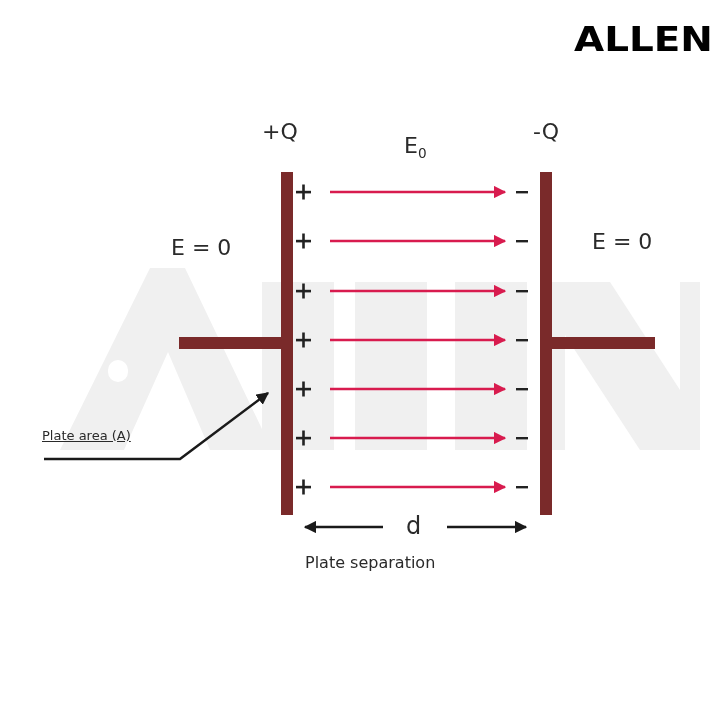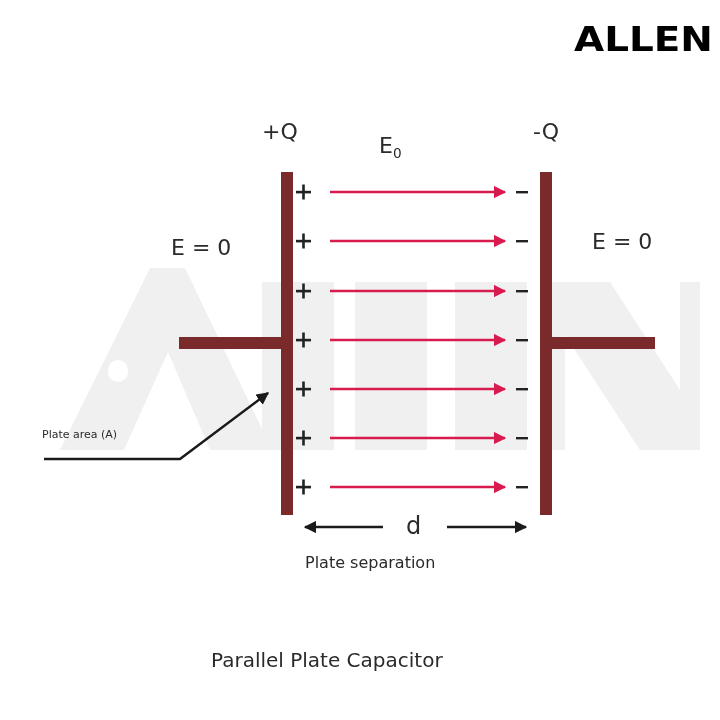--- a/index.html
+++ b/index.html
@@ -94,26 +94,25 @@
 
     <line x1="383" y1="527" x2="305" y2="527" stroke="#1a1a1a" stroke-width="2.5" marker-end="url(#blackhead)"></line>
     <line x1="447" y1="527" x2="526" y2="527" stroke="#1a1a1a" stroke-width="2.5" marker-end="url(#blackhead)"></line>
   </svg>
 
   <div class="logo">ALLEN</div>
 
   <div class="label" style="left:262px; top:119px; font-size:22px;">+Q</div>
   <div class="label" style="left:533px; top:119px; font-size:22px;">-Q</div>
 
-  <div class="label" style="left:379px; top:133px; font-size:22px;">
+  <div class="label" style="left:404px; top:133px; font-size:22px;">
     <span>E</span><span class="sub">0</span>
   </div>
 
   <div class="label" style="left:171px; top:235px; font-size:22px;">E = 0</div>
   <div class="label" style="left:592px; top:229px; font-size:22px;">E = 0</div>
 
-  <div class="label" style="left:42px; top:428px; font-size:11px;">Plate area (A)</div>
+  <div class="label" style="left:42px; top:428px; font-size:13px;text-decoration:underline;">Plate area (A)</div>
 
   <div class="label" style="left:406px; top:512px; font-size:24px;">d</div>
   <div class="label" style="left:305px; top:553px; font-size:16px;">Plate separation</div>
 
-  <div class="label" style="left:211px; top:648px; font-size:20px;">Parallel Plate Capacitor</div>
 </div>
 
 </body></html>

